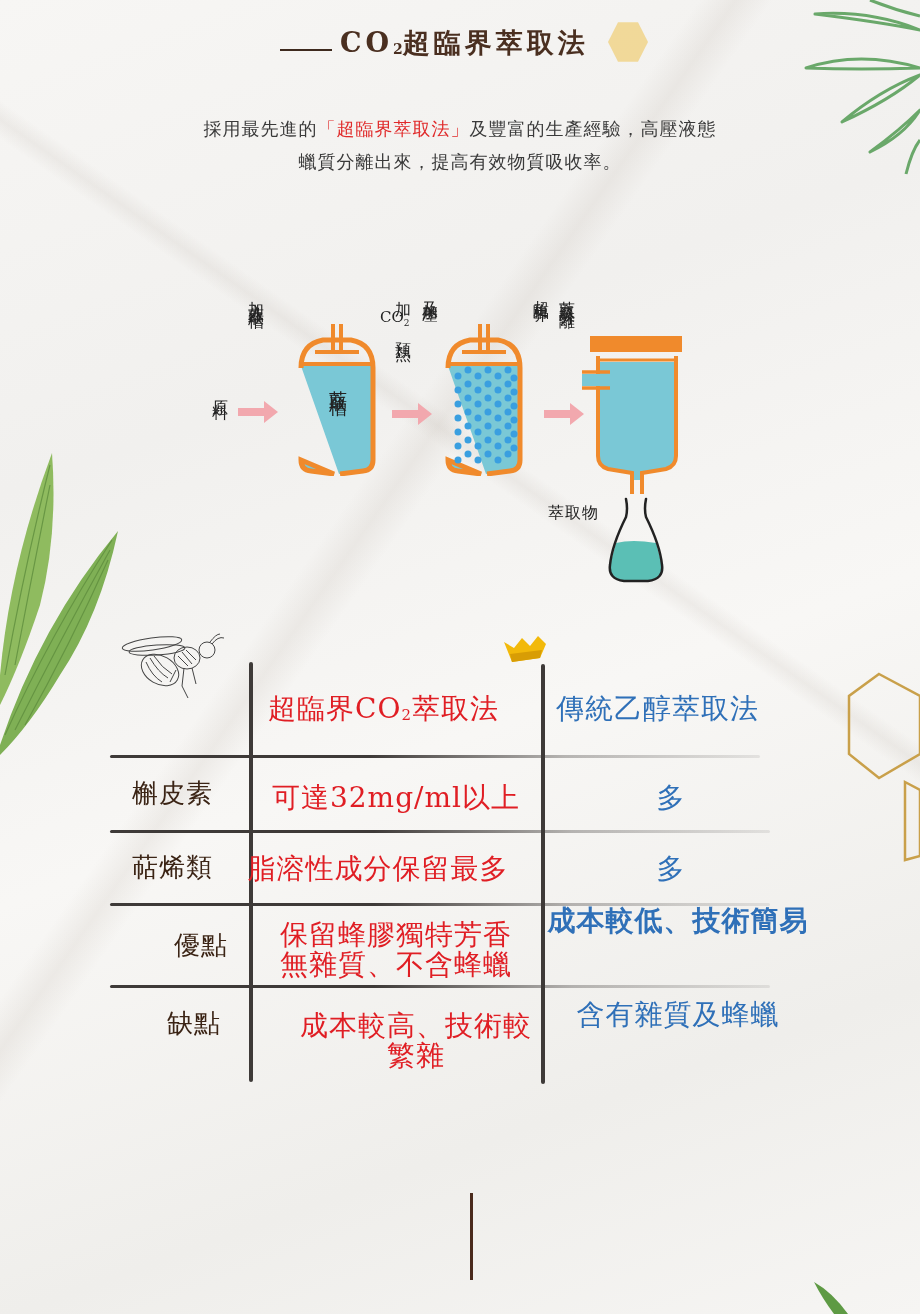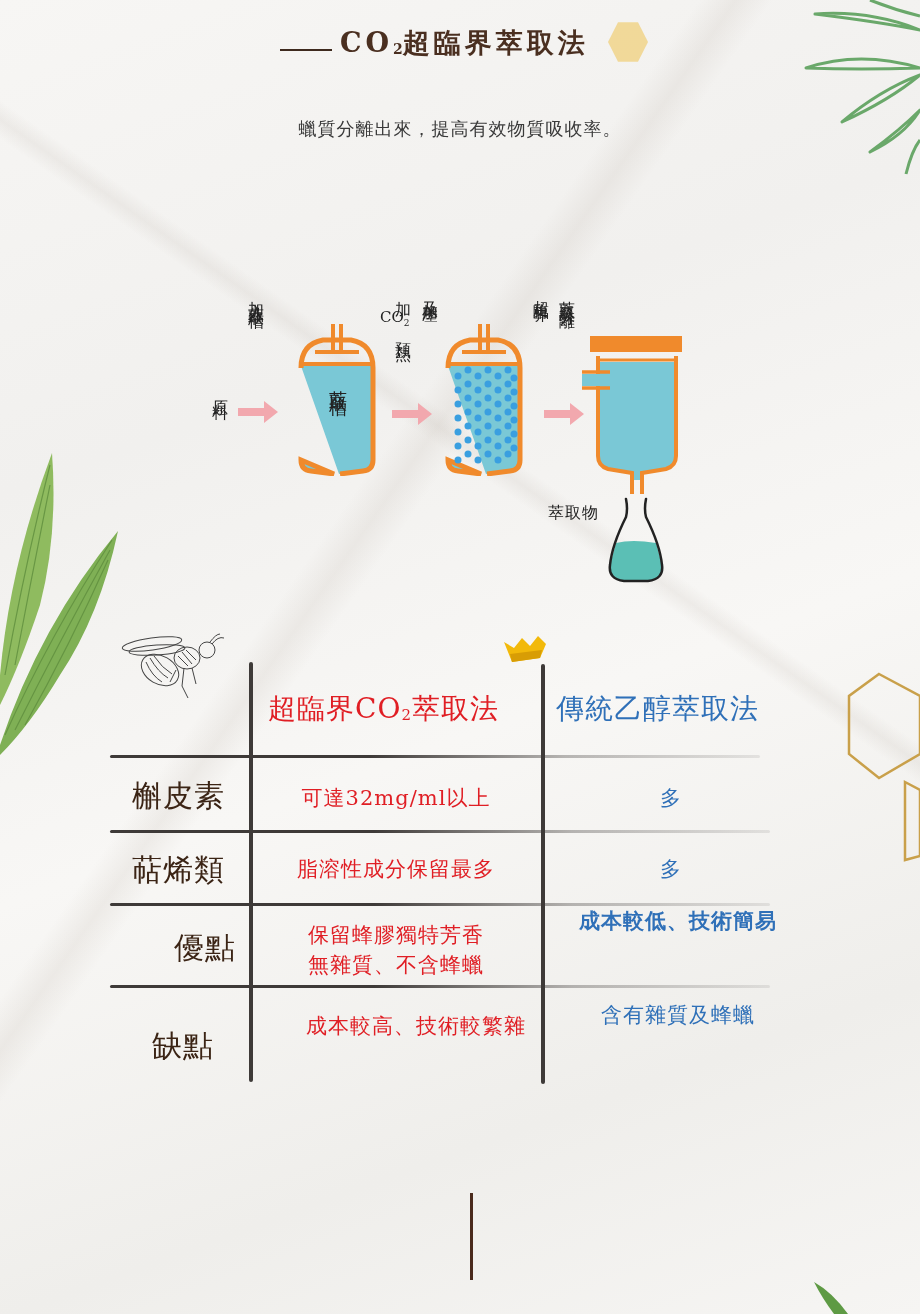--- a/index.html
+++ b/index.html
@@ -30,22 +30,22 @@
   .vlabel { writing-mode: vertical-rl; font-size: 16px; color: #222; line-height: 20px; letter-spacing: 3px; }
   .arrow { width: 40px; height: 22px; }
   .tank-label { writing-mode: vertical-rl; font-size: 18px; color: #222; letter-spacing: 4px; }
   .flask-label { font-size: 16px; color: #222; letter-spacing: 1px; }
 
   
   .col-head { font-size: 28px; letter-spacing: 1px; white-space: nowrap; }
   .col-head sub { font-size: 15px; vertical-align: -2px; }
   .red { color: #e01e24; }
   .blue { color: #2f70b8; }
-  .row-label { font-size: 30px; color: #3b2415; letter-spacing: 1px; }
-  .cell { font-size: 21px; text-align: center; line-height: 30px; letter-spacing: 1px; }
+  .row-label { font-size: 26px; color: #3b2415; letter-spacing: 1px; }
+  .cell { font-size: 28px; text-align: center; line-height: 30px; letter-spacing: 1px; }
   .hline { height: 4px; background: #3e3a38; border-radius: 2px; }
   .vline { width: 4px; background: #3e3a38; border-radius: 2px; }
   .hline.fade { background: linear-gradient(90deg, #3e3a38 0%, #3e3a38 40%, rgba(62,58,56,0.35) 70%, rgba(62,58,56,0.1) 100%); height: 3px; }
 
   .bottom-line { left: 470px; top: 1193px; width: 3px; height: 87px; background: #4a2a1c; }
   .hex-outline { fill: none; stroke: #c9a04a; stroke-width: 2.5; }
 </style>
 </head>
 <body>
 
@@ -77,20 +77,21 @@
   <polygon class="hex-outline" points="60,112 75,120 75,186 60,190"></polygon>
 </svg>
 
 <div class="abs title-hex"></div>
 <div class="abs title-wrap">
   <div class="title-line"></div>
   <div class="title"><span>CO</span><sub>2</sub><span>超臨界萃取法</span></div>
 </div>
 
 <div class="abs intro">
+  <div><span>採用最先進的</span><span class="hl">「超臨界萃取法」</span><span>及豐富的生產經驗，高壓液態</span></div>
   <div>蠟質分離出來，提高有效物質吸收率。</div>
 </div>
 
 <div class="abs vlabel" style="left:210px;top:388px;">原料</div>
 <div class="abs vlabel" style="left:246px;top:288px;">加入萃取槽</div>
 
 <svg class="abs arrow" style="left:238px;top:401px;" viewBox="0 0 40 22">
     <polygon points="0,7 26,7 26,0 40,11 26,22 26,15 0,15" fill="#f2a8ae"></polygon>
   </svg>
 
@@ -226,37 +227,37 @@
 
 <div class="abs row-label" style="left:132px;top:776px;">槲皮素</div>
 <div class="abs cell red" style="left:254px;top:783px;width:284px;">
     <div>可達32mg/ml以上</div>
   </div>
 <div class="abs cell blue" style="left:546px;top:783px;width:250px;">
     <div>多</div>
   </div>
 
 <div class="abs row-label" style="left:132px;top:850px;">萜烯類</div>
-<div class="abs cell red" style="left:254px;top:854px;width:284px;">
+<div class="abs cell red" style="left:236px;top:854px;width:284px;">
     <div>脂溶性成分保留最多</div>
   </div>
 <div class="abs cell blue" style="left:546px;top:854px;width:250px;">
     <div>多</div>
   </div>
 
 <div class="abs row-label" style="left:158px;top:928px;margin-left:16px;">優點</div>
 <div class="abs cell red" style="left:254px;top:920px;width:284px;">
   <div>保留蜂膠獨特芳香</div>
   <div>無雜質、不含蜂蠟</div>
 </div>
 <div class="abs cell blue" style="left:546px;top:906px;width:264px;font-weight:bold;">
     <div>成本較低、技術簡易</div>
   </div>
 
-<div class="abs row-label" style="left:152px;top:1006px;margin-top:20px;">缺點</div>
+<div class="abs row-label" style="left:167px;top:1006px;">缺點</div>
 <div class="abs cell red" style="left:254px;top:1011px;width:284px;padding-left:40px;">
     <div>成本較高、技術較繁雜</div>
   </div>
 <div class="abs cell blue" style="left:546px;top:1000px;width:264px;">
   <div>含有雜質及蜂蠟</div>
 </div>
 
 <div class="abs bottom-line"></div>
 <svg class="abs" style="left:812px;top:1280px;" width="40" height="34" viewBox="0 0 40 34">
   <path d="M2 2 Q20 12 36 34 L22 34 Q10 18 2 2 Z" fill="#5e9a44"></path>

